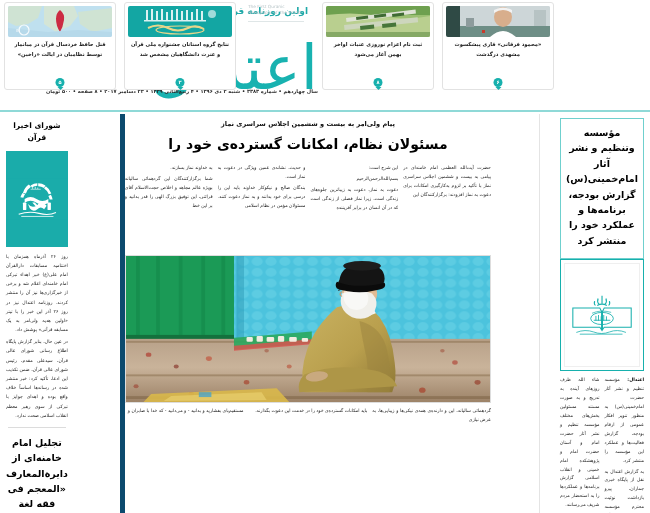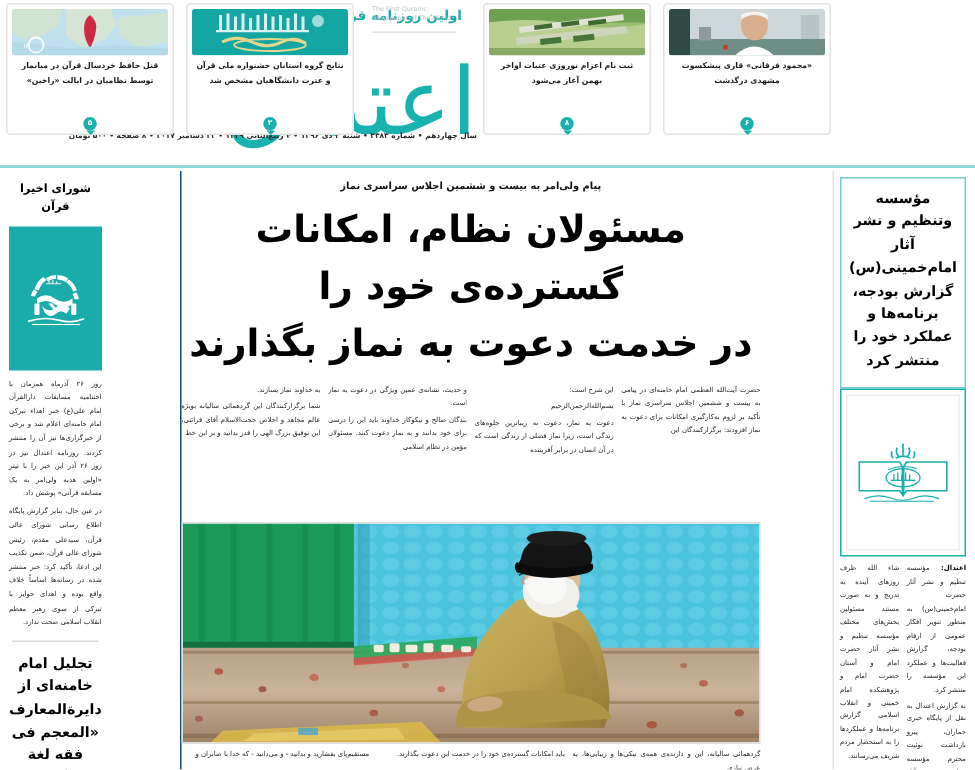--- a/index.html
+++ b/index.html
@@ -149,49 +149,49 @@
   .main {
     position: absolute;
     top: 114px; left: 0;
     width: 650px;
     height: 399px;
     display: flex;
     flex-direction: row;
   }
   .col-right {
     width: 192px;
-    padding: 4px 6px 0 4px;
+    padding: 4px 6px 0 20px;
     box-sizing: border-box;
     border-left: 1px solid #e4e4e4;
     margin-left: 42px;
   }
   .col-center {
     flex: 1 1 auto;
     padding: 2px 6px 0 0;
     box-sizing: border-box;
-    border-left: 1px solid #0c4a6e;
+    border-left: 5px solid #0c4a6e;
     margin-left: 48px;
   }
   .col-left {
     width: 155px;
     padding: 4px 4px 0 6px;
     box-sizing: border-box;
   }
 
   
   .kicker {
     text-align: center;
     font-size: 6.6px;
     color: #111;
     font-weight: bold;
     margin: 4px 0 6px 0;
   }
   .headline {
     text-align: center;
-    font-size: 25px;
+    font-size: 14px;
     font-weight: bold;
     color: #000;
     line-height: 1.52;
     letter-spacing: -0.3px;
     margin: 0 0 9px 0;
   }
   .center-cols {
     display: flex;
     flex-direction: row;
     gap: 5px;
@@ -460,21 +460,20 @@
         <p>شاء الله ظرف روزهای آینده به تدریج و به صورت مستند مسئولین بخش‌های مختلف مؤسسه تنظیم و نشر آثار حضرت امام و آستان حضرت امام و پژوهشکده امام خمینی و انقلاب اسلامی گزارش برنامه‌ها و عملکردها را به استحضار مردم شریف می‌رسانند.</p>
 
       </div>
     </div>
   </div>
 
   <div class="col-center">
     <div class="kicker">پیام ولی‌امر به بیست و ششمین اجلاس سراسری نماز</div>
     <div class="headline">
       <span>مسئولان نظام، امکانات گسترده‌ی خود را</span><br>
-      <span>در خدمت دعوت به نماز بگذارند</span>
     </div>
 
     <div class="center-cols">
       <div>
         <p>حضرت آیت‌الله العظمی امام خامنه‌ای در پیامی به بیست و ششمین اجلاس سراسری نماز با تأکید بر لزوم به‌کارگیری امکانات برای دعوت به نماز افزودند: برگزارکنندگان این</p>
       </div>
       <div>
         <p>این شرح است:</p>
         <p>بسم‌الله‌الرحمن‌الرحیم</p>
         <p>دعوت به نماز، دعوت به زیباترین جلوه‌های زندگی است، زیرا نماز فصلی از زندگی است که در آن انسان در برابر آفریننده</p>

